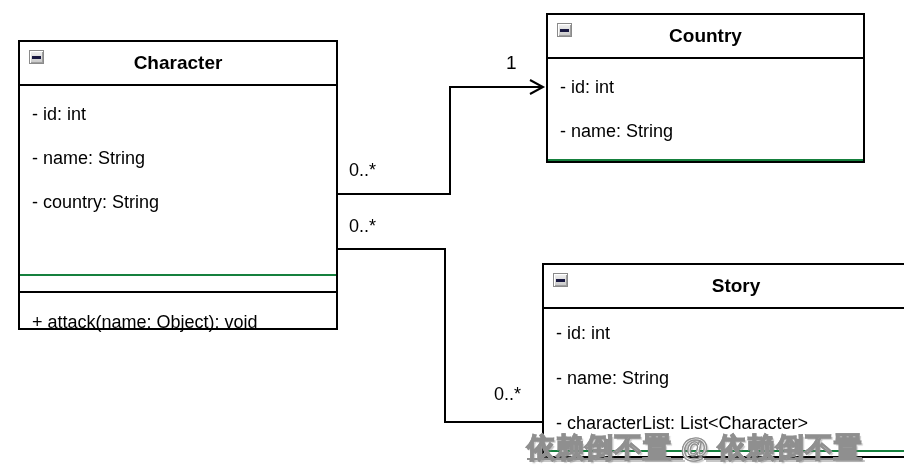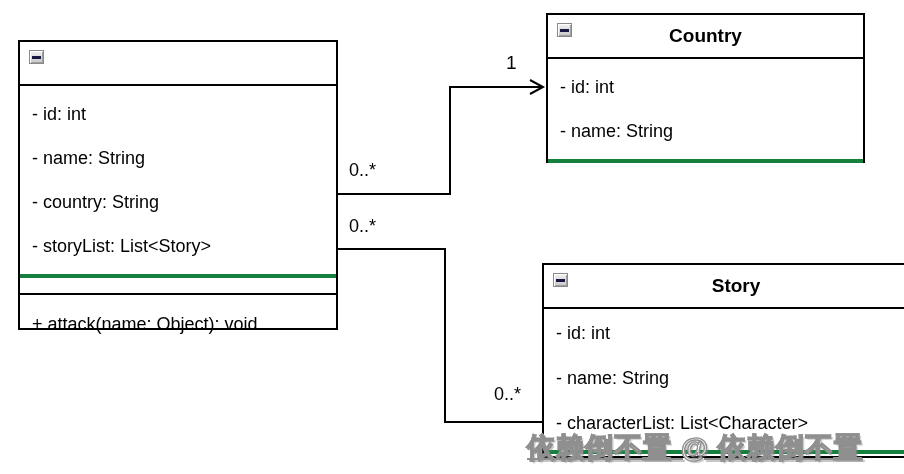--- a/index.html
+++ b/index.html
@@ -42,21 +42,21 @@
     width: 15px; height: 14px;
     box-sizing: border-box;
     background: linear-gradient(180deg, #f2f2f2, #c7c7c7);
     border: 1px solid #8a8a8a;
     box-shadow: inset 1px 1px 0 #ffffff, inset -1px -1px 0 #9e9e9e;
     display: flex; align-items: center; justify-content: center;
     cursor: pointer;
   }
   .collapse .bar { width: 9px; height: 3px; background: #17173f; }
 
-  .cls-attrs { border-bottom: 4px solid #15803d; }
+  .cls-attrs { border-bottom: 2px solid #15803d; }
   .a-character { height: 182px; padding-top: 6px; }
   .a-character .member { height: 44px; }
   .a-country   { height: 94px;  padding-top: 6px; }
   .a-country .member { height: 44px; }
   .a-story     { height: 139px; padding-top: 2px; }
   .a-story .member { height: 45px; }
 
   .member {
     display: flex;
     align-items: center;
@@ -105,26 +105,26 @@
     <polyline points="338,194 450,194 450,87 542,87"></polyline>
     <path d="M530,80 L543,87 L530,94"></path>
     <polyline points="338,249 445,249 445,422 546,422"></polyline>
   </svg>
 
   <div class="uml-class b-character">
     <div class="cls-header">
       <span class="collapse">
           <span class="bar"></span>
         </span>
+      <span class="cls-title">Character</span>
     </div>
     <div class="cls-attrs a-character">
       <div class="member">- id: int</div>
       <div class="member">- name: String</div>
       <div class="member">- country: String</div>
-      <div class="member">- storyList: List&lt;Story&gt;</div>
     </div>
     <div class="cls-methods m-character">
       <div class="member">+ attack(name: Object): void</div>
     </div>
   </div>
 
   <div class="uml-class b-country">
     <div class="cls-header">
       <span class="collapse">
           <span class="bar"></span>

